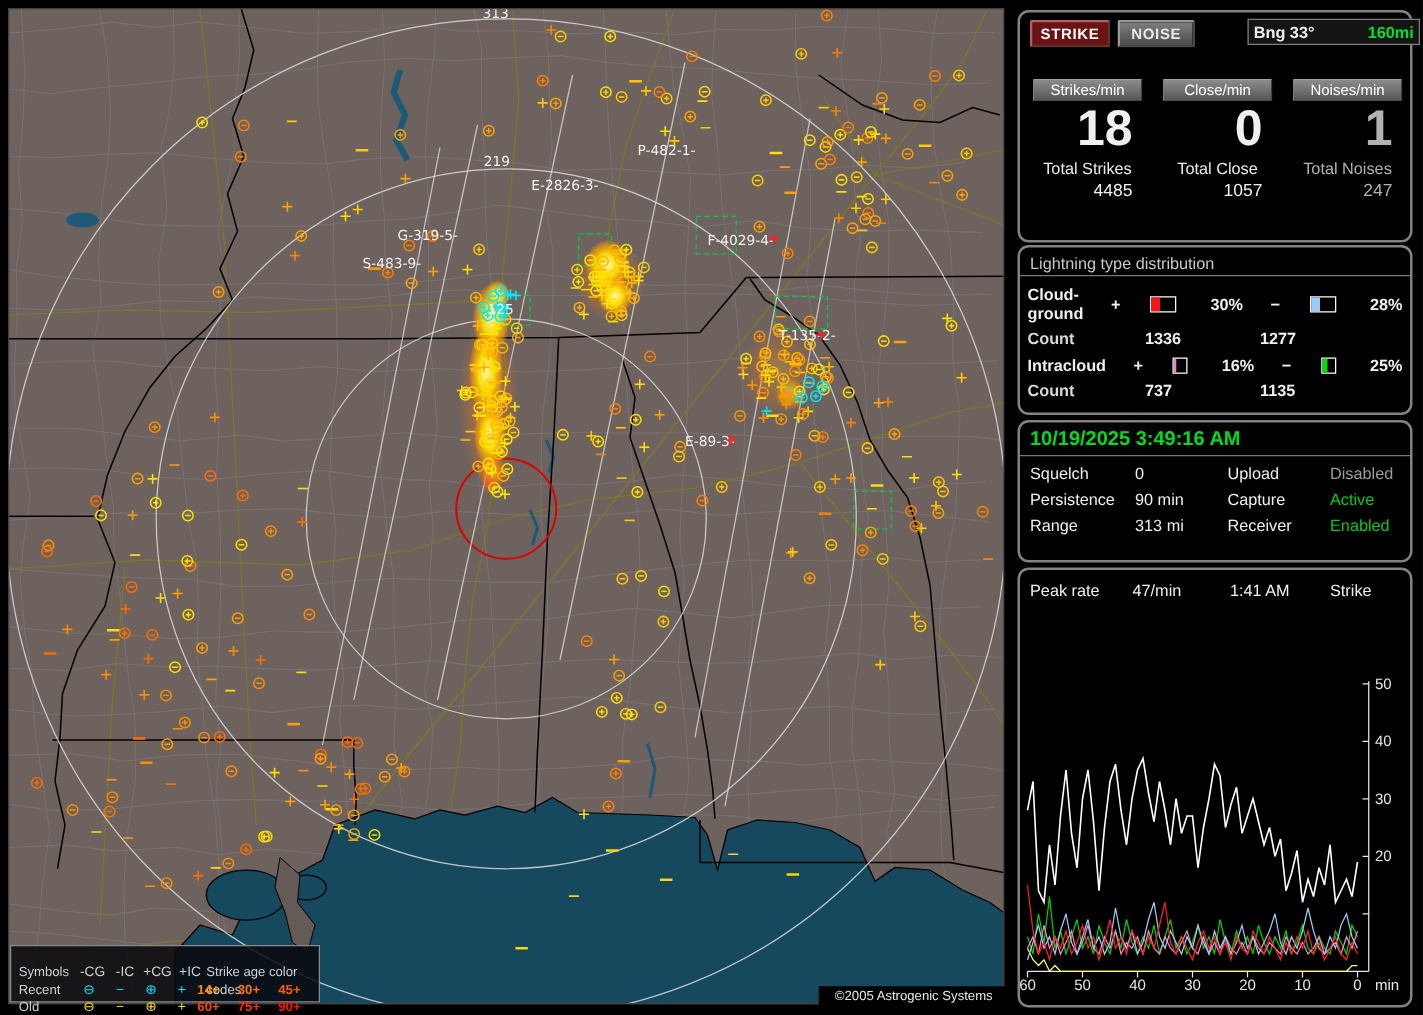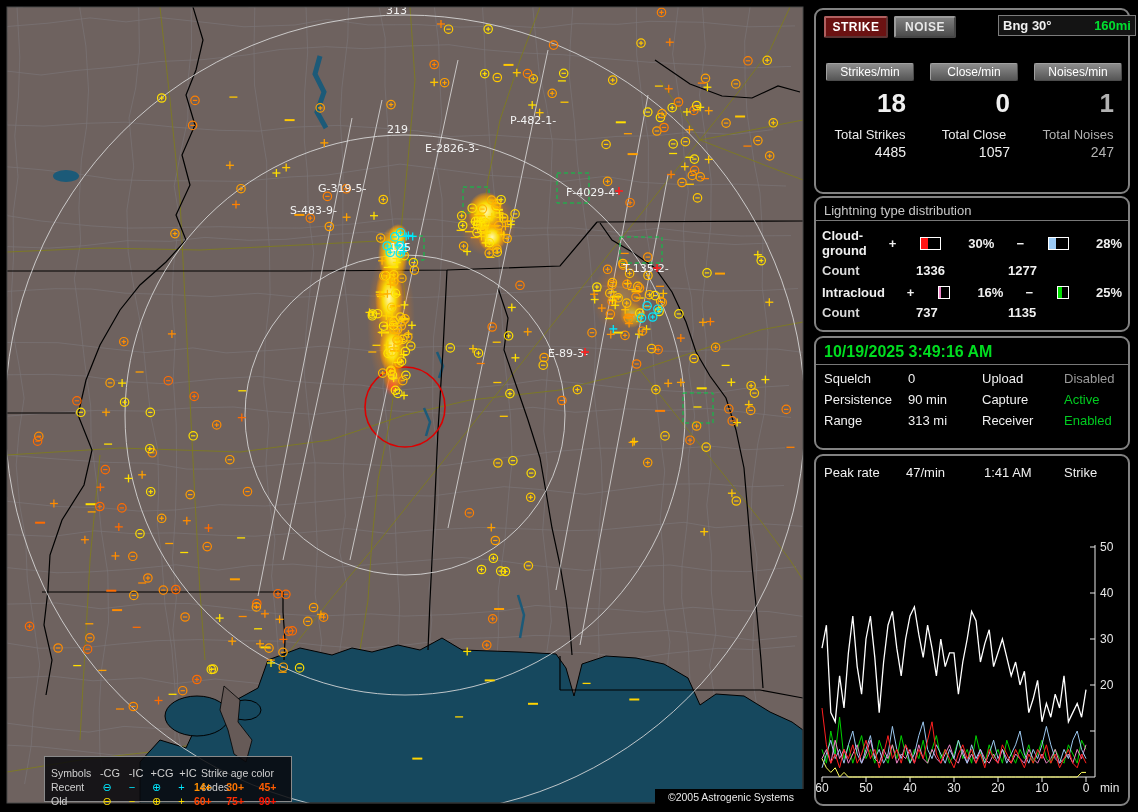--- a/index.html
+++ b/index.html
@@ -14,21 +14,21 @@
   #boxB{top:196px;height:136px;}
   #boxC{top:336px;height:114px;}
   #boxD{top:454px;height:352px;}
   .btn{display:inline-block;font-weight:bold;font-size:12px;text-align:center;padding:2px 0;border-radius:2px;cursor:default;}
   #strikeBtn{position:absolute;left:8px;top:6px;width:60px;background:#6b1212;color:#fff;border:2px outset #b06060;letter-spacing:.5px;}
   #noiseBtn{position:absolute;left:78px;top:6px;width:58px;background:linear-gradient(#7e7e7e,#4c4c4c);color:#e8e8e8;border:2px outset #9a9a9a;letter-spacing:.5px;}
   #bngBox{position:absolute;left:182px;top:5px;width:128px;height:19px;background:#141414;border:1px solid #7c7c7c;font-weight:bold;font-size:13px;line-height:19px;padding:0 4px;}
   #bngBox .rng{float:right;color:#00e030;}
   .col3{position:absolute;left:8px;top:53px;width:300px;display:grid;grid-template-columns:92px 92px 92px;column-gap:12px;}
   .chip{background:linear-gradient(#8c8c8c,#565656);border:1px outset #a0a0a0;border-radius:2px;color:#fff;font-size:12px;text-align:center;padding:1px 0;margin:0 2px;}
-  .bigNum{font-size:26px;font-weight:bold;text-align:right;padding-right:10px;line-height:40px;margin-top:2px;}
+  .bigNum{font-size:40px;font-weight:bold;text-align:right;padding-right:10px;line-height:40px;margin-top:2px;}
   .totLbl{font-size:13px;text-align:center;margin-top:4px;color:#ececec;}
   .totVal{font-size:14px;text-align:right;padding-right:10px;margin-top:2px;}
   .dimcol{color:#b2b2b2 !important;}
   
   #boxB .hdr{color:#c8c8c8;font-size:13px;padding:5px 8px 2px 8px;border-bottom:1px solid #787878;}
   .drow{display:flex;align-items:center;padding:0 6px;margin-top:7px;gap:22px;}
   .drow .lab{width:92px;font-weight:bold;font-size:13px;}
   .drow .sgn{width:12px;font-weight:bold;text-align:center;}
   .bar{width:52px;height:11px;border:1px solid #fff;background:#000;margin:0 2px;}
   .bar>div{height:100%;}
@@ -37,21 +37,21 @@
   .crow .cl{color:#d8d8d8;}
   
   #clock{color:#00dd20;font-weight:bold;font-size:16px;padding:5px 8px 3px 8px;border-bottom:1px solid #787878;}
   .srow{display:grid;grid-template-columns:84px 74px 82px auto;padding:2px 0 0 8px;margin-top:4px;}
   .srow span{font-size:13px;}
   
   .trow{display:grid;grid-template-columns:82px 78px 80px auto;padding:0 0 0 8px;margin-top:0;}
   .trow span{font-size:13px;}
   #trendsvg{position:absolute;left:0px;top:84px;}
   
-  #legend{position:absolute;left:8px;top:756px;width:248px;height:46px;background:rgba(8,8,12,.85);border:1px solid #8a8a8a;box-sizing:border-box;font-size:10.5px;color:#cfcfcf;padding:9px 0 0 6px;margin-left:36px;}
+  #legend{position:absolute;left:8px;top:756px;width:248px;height:46px;background:rgba(8,8,12,.85);border:1px solid #8a8a8a;box-sizing:border-box;font-size:10.5px;color:#cfcfcf;padding:14px 0 0 6px;}
   .lrow{display:flex;height:14px;line-height:14px;}
   .lc0{width:46px;}
   .lsym{width:26px;text-align:center;font-size:11px;}
   .lage{width:34px;text-align:left;font-weight:bold;}
   .lagehdr{flex:1;}
   #copyright{position:absolute;left:655px;top:789px;width:152px;height:16px;background:#000;color:#e8e8e8;font-size:10.5px;line-height:16px;text-align:center;}
 </style>
 </head>
 <body>
 
@@ -1961,21 +1961,21 @@
 
     <div id="copyright">©2005 Astrogenic Systems</div>
   </div>
 
   <div id="rpanel">
 
     <div class="box" id="boxA">
       <div class="btn" id="strikeBtn">STRIKE</div>
       <div class="btn" id="noiseBtn">NOISE</div>
       <div id="bngBox">
-        <span>Bng 30°</span>
+        <span>Bng 33°</span>
         <span class="rng">160mi</span>
       </div>
       <div class="col3">
         <div>
           <div class="chip">Strikes/min</div>
           <div class="bigNum">18</div>
           <div class="totLbl">Total Strikes</div>
           <div class="totVal">4485</div>
         </div>
         <div>

